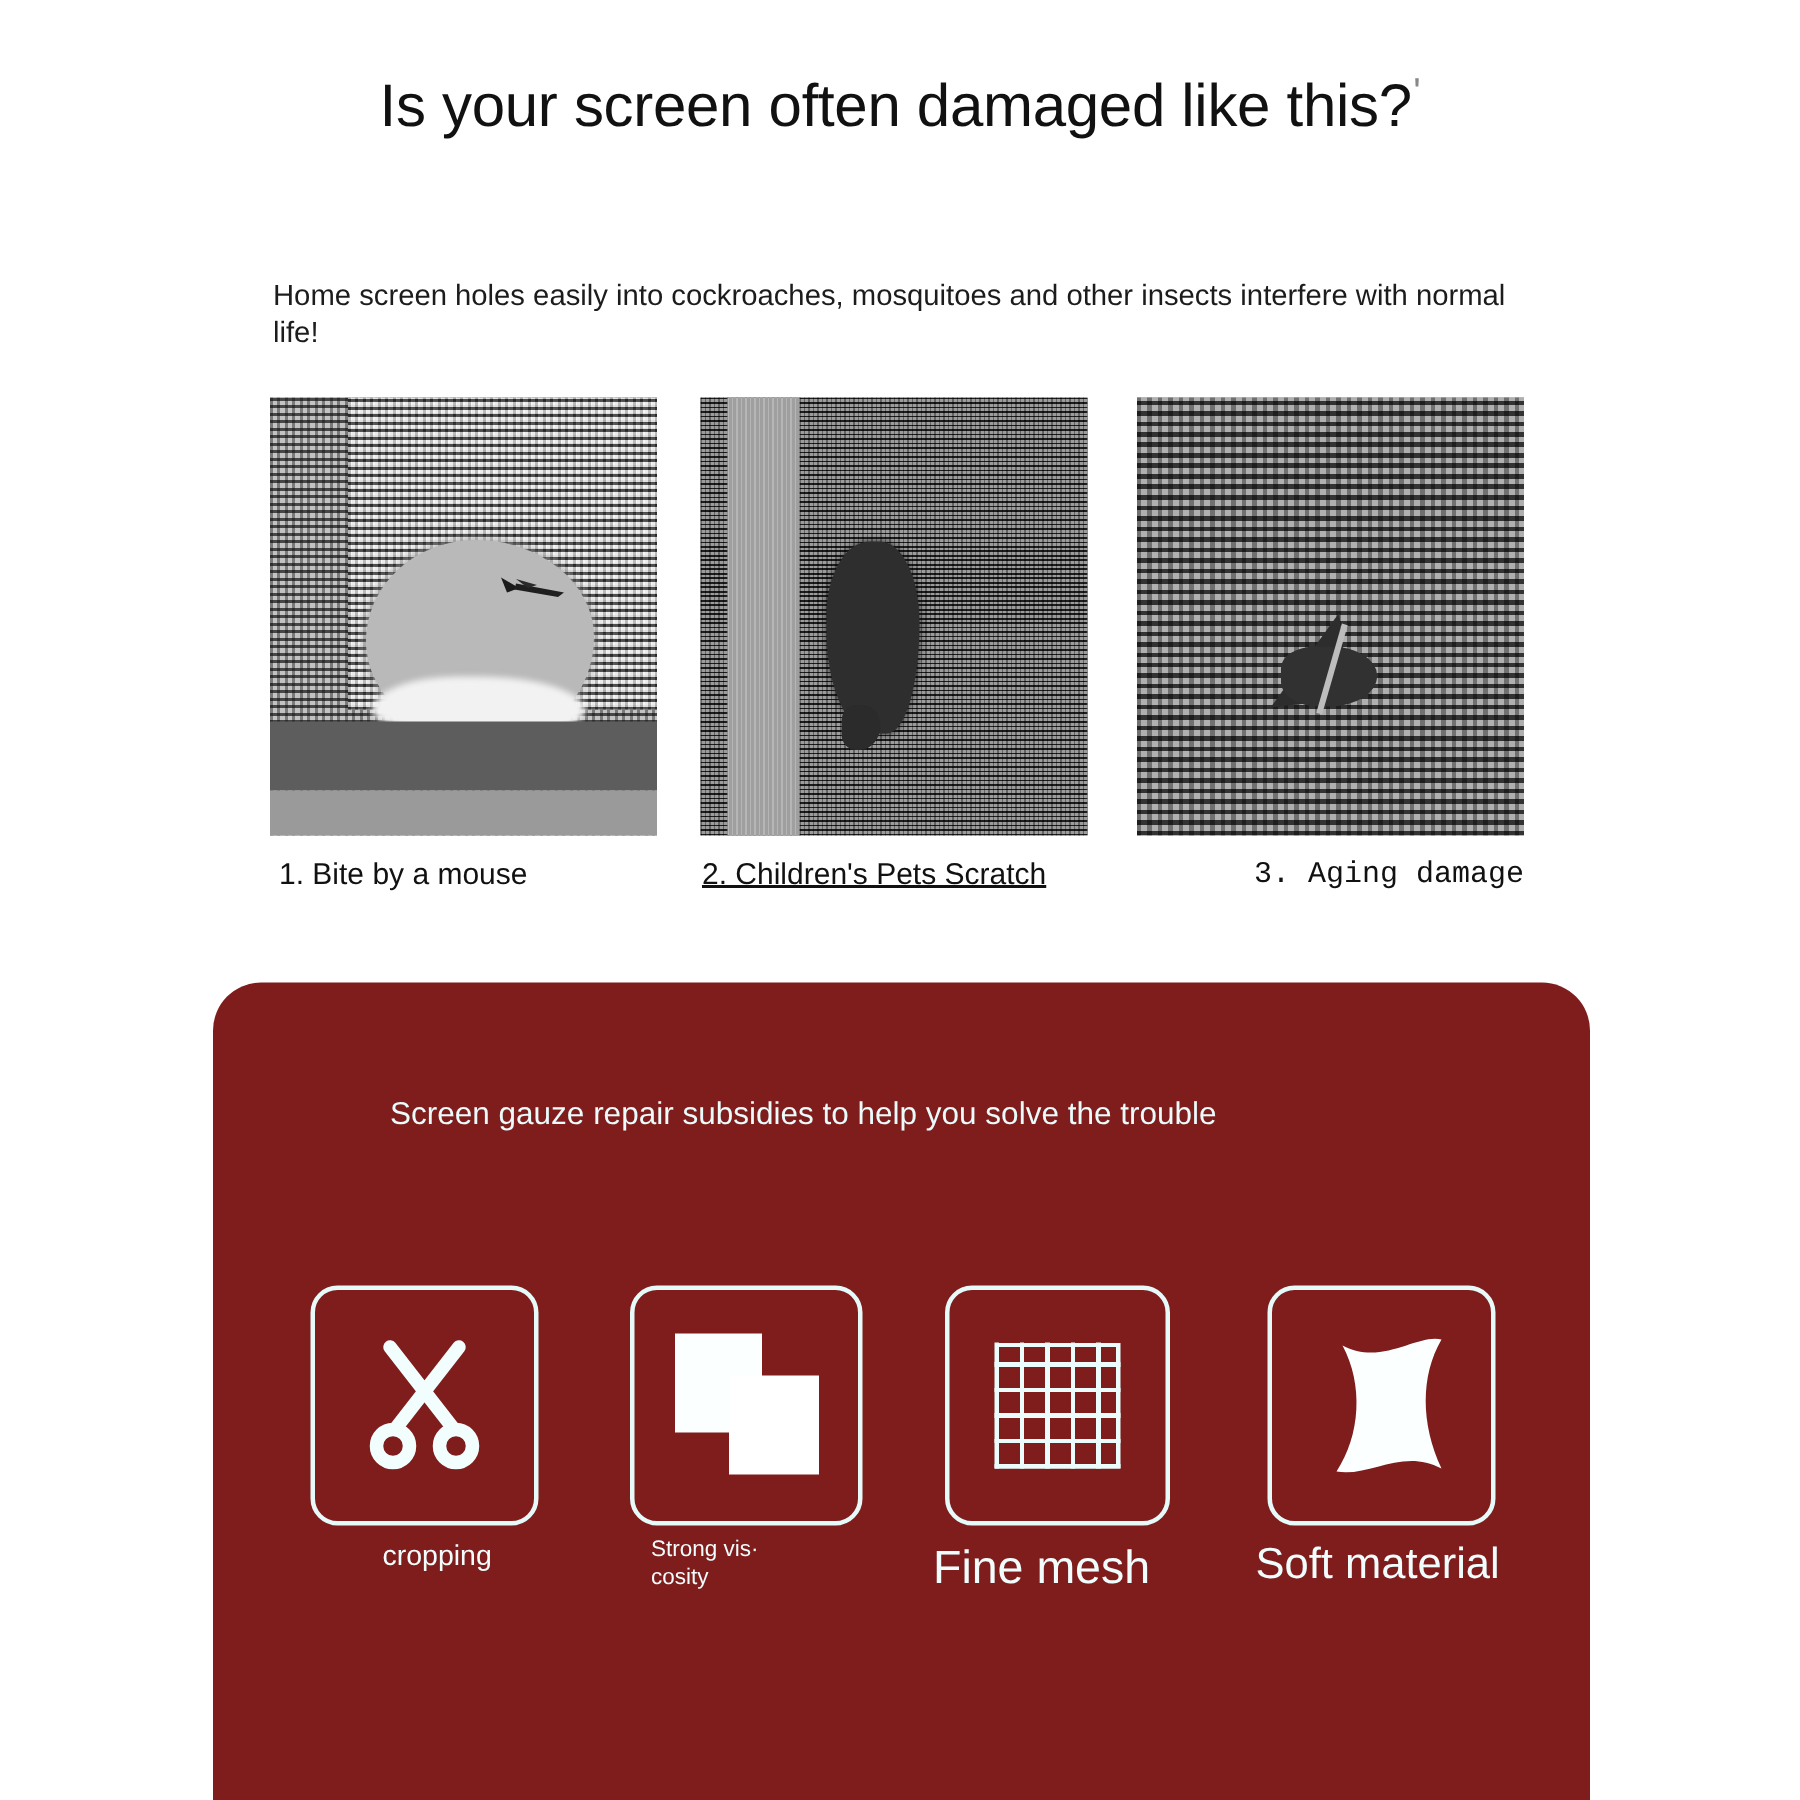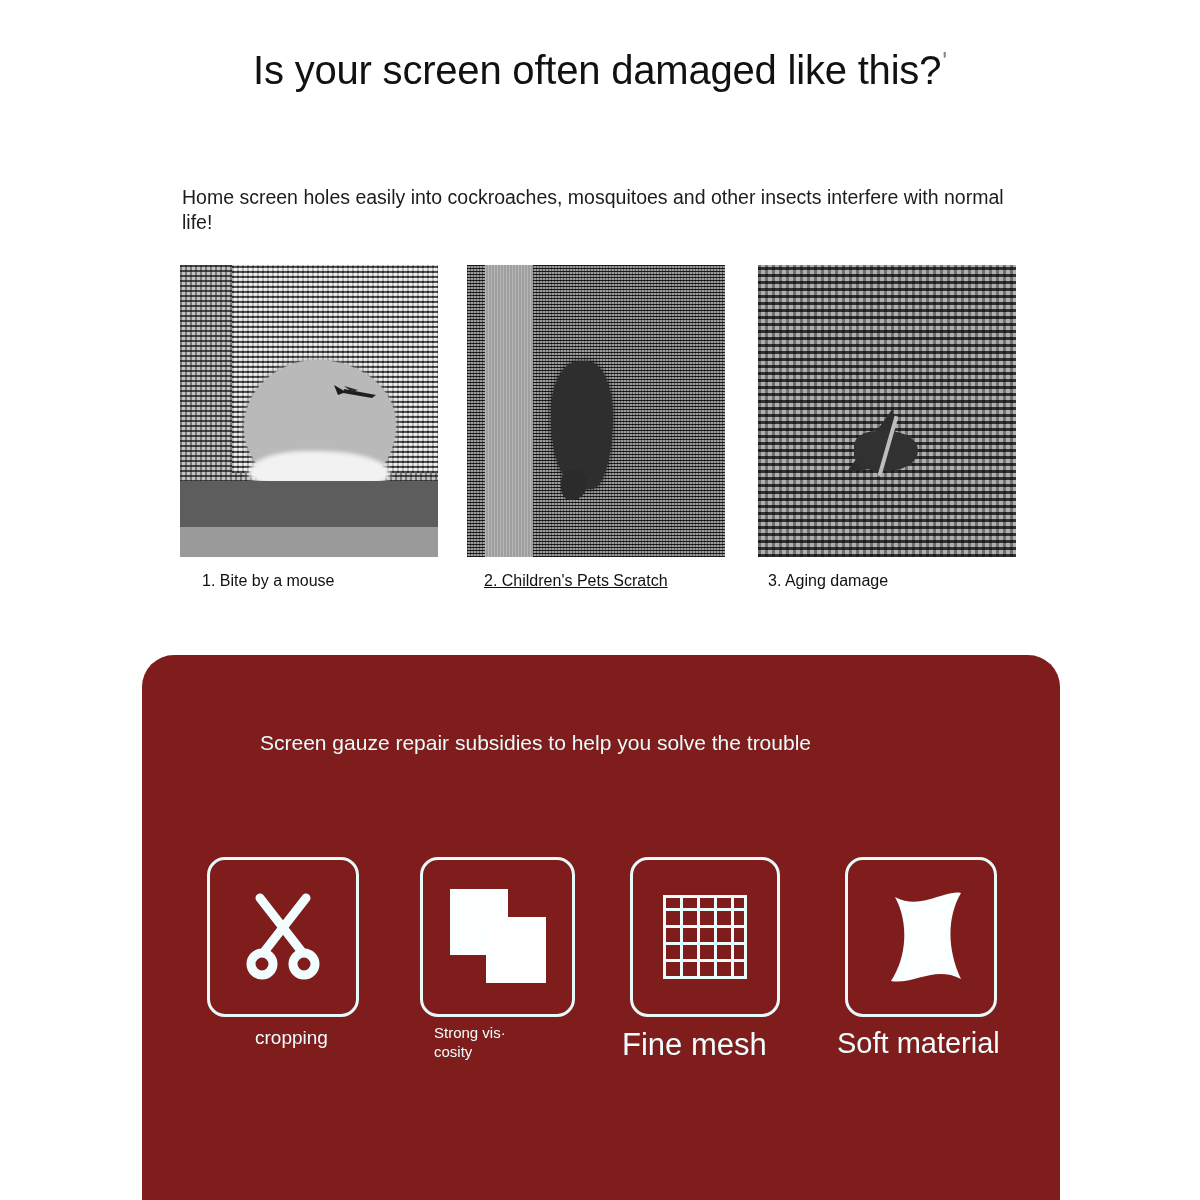--- a/index.html
+++ b/index.html
@@ -155,25 +155,25 @@
     position:absolute; left:128px; top:150px;
     width:4px; height:62px;
     background:#bdbdbd;
     transform:rotate(16deg);
   }
 
   
   .captions { position:absolute; left:0; top:572px; width:1200px; height:32px; }
   .caption {
     position:absolute; top:0;
-    font-size:16px; color:#111; white-space:nowrap;margin-left:16px;
+    font-size:20px; color:#111; white-space:nowrap;
   }
   .caption.c1 { left:186px; }
   .caption.c2 { left:468px;text-decoration:underline; }
-  .caption.c3 { left:752px; }
+  .caption.c3 { left:836px;font-family:Liberation Mono, monospace; }
 
   
   .teal-panel {
     position:absolute;
     left:142px; top:655px;
     width:918px; height:651px;
     background:#7f1d1d;
     border-radius:32px;
   }
   .panel-heading {

